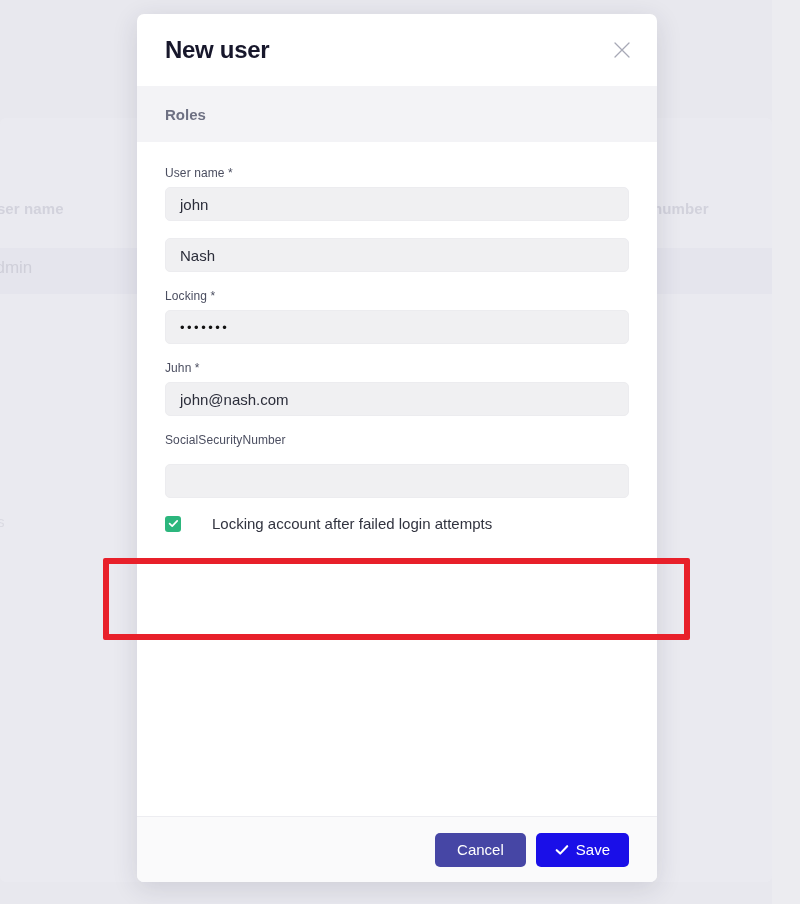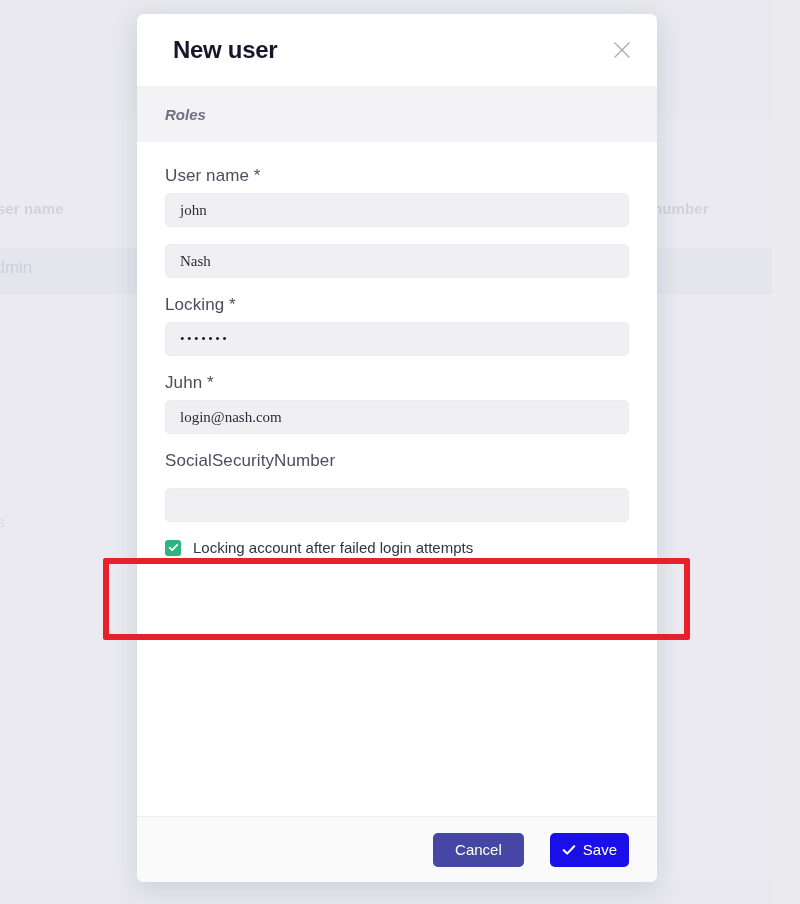--- a/index.html
+++ b/index.html
@@ -103,21 +103,21 @@
     flex-direction: column;
   }
 
   
   #modal-header {
     height: 72px;
     flex: 0 0 72px;
     position: relative;
     display: flex;
     align-items: center;
-    padding: 0 36px;
+    padding: 0 28px;
   }
   #modal-title {
     font-size: 24px;
     font-weight: 700;
     color: #17172b;
     letter-spacing: -.3px;
   }
   #close-btn {
     position: absolute;
     right: 22px;
@@ -153,63 +153,62 @@
     font-weight: 700;
     padding: 0 28px;
     background: #ffffff;
   }
   .tab.inactive {
     color: #6e7183;
     font-weight: 600;
     background: #f3f3f6;
     padding: 0 28px;
     flex: 1 1 auto;
-    font-style: italic;
   }
 
   
   #modal-body {
     flex: 1 1 auto;
     padding: 24px 28px 0 28px;
     background: #fff;
     overflow: hidden;
   }
   .field { margin-bottom: 17px; }
   .field-label {
-    font-size: 17px;
+    font-size: 12px;
     color: #4b4e60;
     margin-bottom: 7px;
     letter-spacing: .1px;
   }
   .field-input {
     height: 34px;
     background: #f0f0f2;
     border: 1px solid #ececef;
     border-radius: 5px;
     display: flex;
     align-items: center;
     padding: 0 14px;
     font-size: 15px;
     color: #2b2d3a;
     cursor: text;
-    font-family: Liberation Serif, serif;
   }
   .field-input.empty { color: transparent; }
   .dots {
     letter-spacing: 2.5px;
     font-size: 13px;
     color: #111;
   }
 
   
   .check-row {
     display: flex;
     align-items: center;
     margin-top: 14px;
     cursor: pointer;
+    gap: 19px;
   }
   .checkbox {
     width: 16px;
     height: 16px;
     border-radius: 3px;
     background: #2cb67d;
     display: flex;
     align-items: center;
     justify-content: center;
     flex: 0 0 16px;
@@ -238,24 +237,23 @@
     border: none;
     border-radius: 5px;
     font-size: 15px;
     color: #fff;
     cursor: pointer;
     display: inline-flex;
     align-items: center;
     justify-content: center;
     gap: 7px;
     font-family: "Liberation Sans", sans-serif;
-    margin-left: 16px;
   }
   #cancel-button { background: #4646a5; padding: 0 22px; }
-  #save-button   { background: #1a0fe8; padding: 0 12px; }
+  #save-button   { background: #1a0fe8; padding: 0 19px; }
   #save-check-icon svg { display: block; }
 
   
   #annotation-box {
     position: absolute;
     left: 103px;
     top: 558px;
     width: 587px;
     height: 82px;
     border: 6px solid #e8202a;
@@ -313,21 +311,21 @@
       <div class="field-input">Nash</div>
     </div>
 
     <div class="field">
       <div class="field-label">Locking *</div>
       <div class="field-input dots">•••••••</div>
     </div>
 
     <div class="field">
       <div class="field-label">Juhn *</div>
-      <div class="field-input">login@nash.com</div>
+      <div class="field-input">john@nash.com</div>
     </div>
 
     <div class="field">
       <div class="field-label">SocialSecurityNumber</div>
     </div>
 
     <div class="field">
       <div class="field-input empty"></div>
     </div>
 

